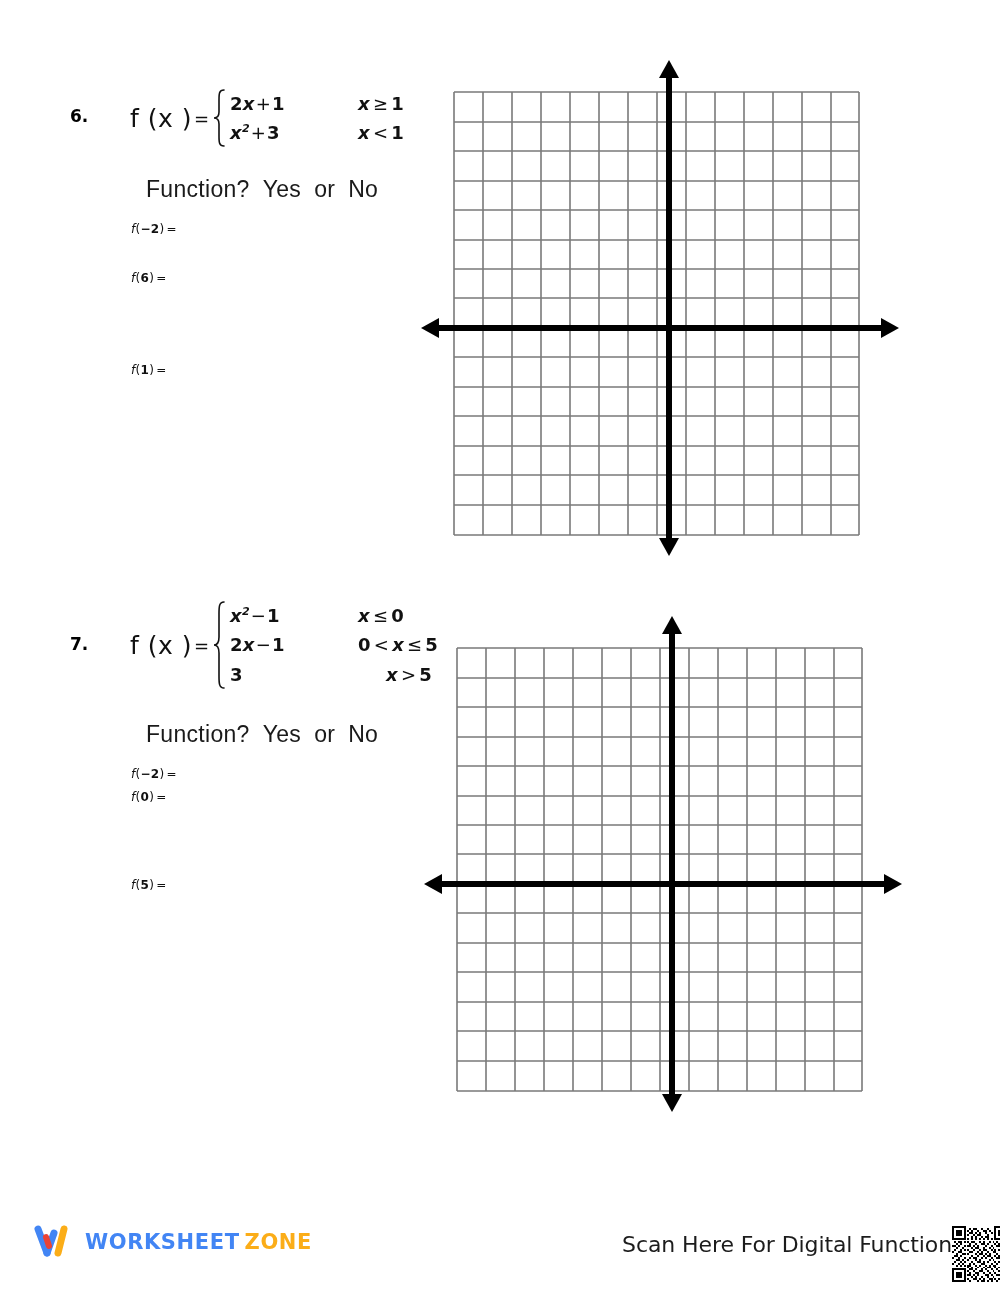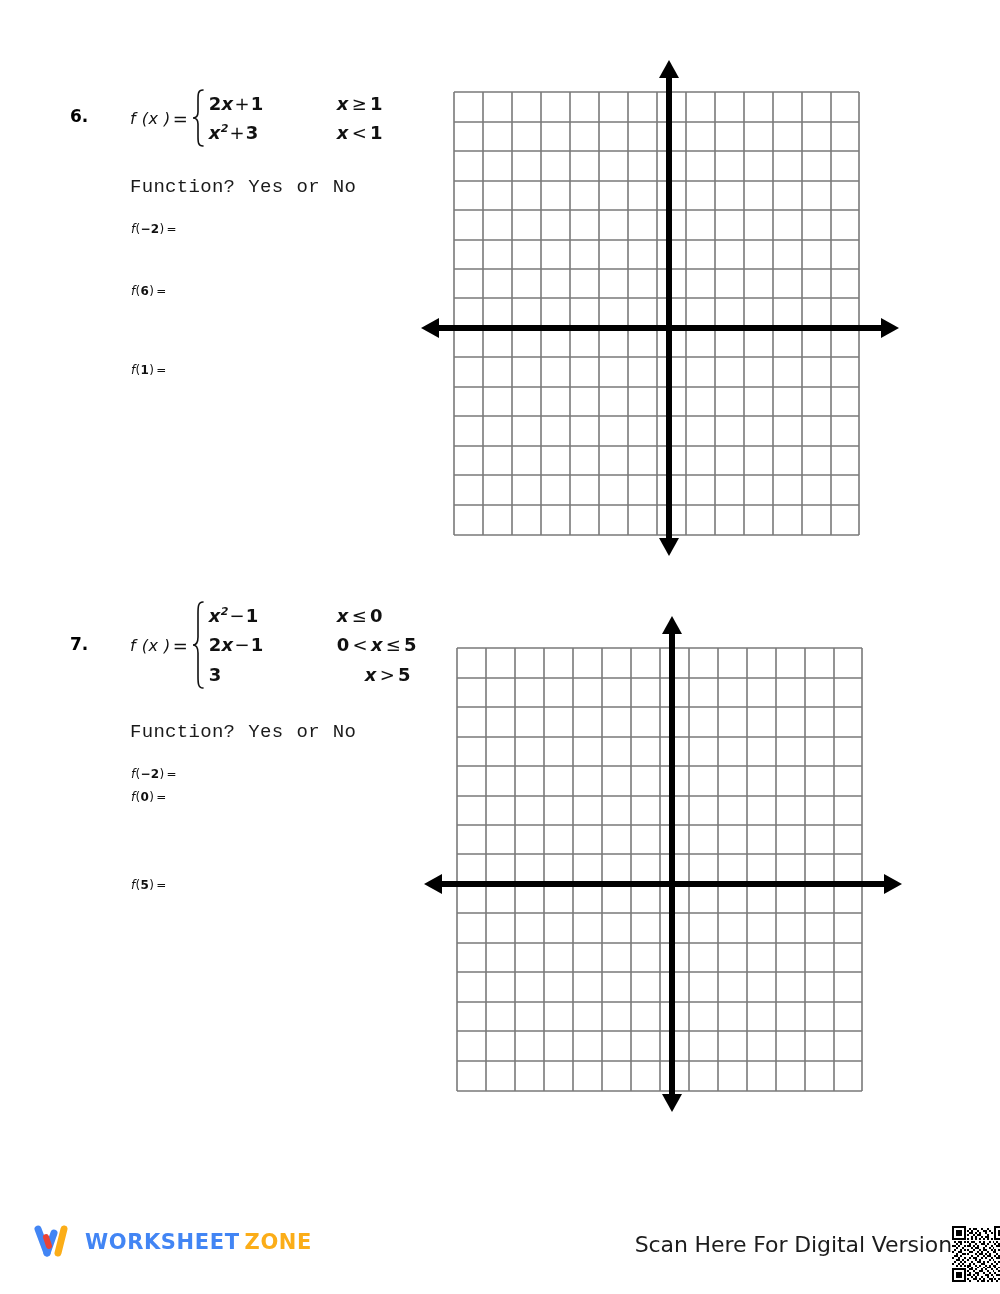--- a/index.html
+++ b/index.html
@@ -33,22 +33,21 @@
   }
   .fx-row {
     position: absolute;
     left: 130px;
     display: flex;
     align-items: center;
     font-family: "DejaVu Sans", sans-serif;
     white-space: nowrap;
   }
   .fx-label {
-    font-style: italic;
-    font-size: 16px;
+    font-size: 25px;
     font-weight: 500;
     letter-spacing: .5px;
   }
   .eq {
     font-size: 18px;
     margin: 0 3px 0 2px;
   }
 
   
   .brace {
@@ -82,23 +81,23 @@
     font-size: 11px;
     vertical-align: super;
     font-style: italic;
     font-weight: bold;
   }
   .op { font-weight: normal; margin: 0 1px; }
   .rel { font-weight: normal; margin: 0 3px; }
 
   .fn-question {
     position: absolute;
-    left: 130px;
-    font-family: Liberation Mono, monospace;
-    font-size: 19px;
+    left: 146px;
+    font-family: Liberation Sans, sans-serif;
+    font-size: 23px;
     color: #1a1a1a;
     letter-spacing: .3px;
   }
   .fn-question span { margin-right: 13px; }
   .fn-question span:last-child { margin-right: 0; }
 
   .eval {
     position: absolute;
     left: 131px;
     font-family: "DejaVu Sans", sans-serif;
@@ -183,21 +182,21 @@
     </div>
   </div>
 
   <div class="fn-question" style="top:176px">
     <span>Function?</span><span>Yes</span><span>or</span><span>No</span>
   </div>
 
   <div class="eval" style="top:222px">
     <span class="f">f</span><span class="paren">(</span><span class="arg">−2</span><span class="paren">)</span><span class="assign">=</span>
   </div>
-  <div class="eval" style="top:284px">
+  <div class="eval" style="top:271px">
     <span class="f">f</span><span class="paren">(</span><span class="arg">6</span><span class="paren">)</span><span class="assign">=</span>
   </div>
   <div class="eval" style="top:363px">
     <span class="f">f</span><span class="paren">(</span><span class="arg">1</span><span class="paren">)</span><span class="assign">=</span>
   </div>
 </div>
 
 <div class="graph" style="left:415px; top:52px;">
   <svg width="490" height="510" viewBox="0 0 490 510">
     <g stroke="#7a7a7a" stroke-width="1.6" fill="none">
@@ -292,21 +291,21 @@
       <path d="M4 4 L13 28" stroke="#4285f4" stroke-width="7" stroke-linecap="round" fill="none"></path>
       <path d="M13 28 L20 8" stroke="#4285f4" stroke-width="7" stroke-linecap="round" fill="none"></path>
       <path d="M12 12 L15 21" stroke="#ea4335" stroke-width="6" stroke-linecap="round" fill="none"></path>
       <path d="M30 4 L24 28" stroke="#fbad18" stroke-width="7" stroke-linecap="round" fill="none"></path>
     </svg>
     <div class="logo-text">
       <span class="logo-worksheet">WORKSHEET</span><span class="logo-zone">ZONE</span>
     </div>
   </div>
 
-  <div class="scan-text">Scan Here For Digital Version</div>
+  <div class="scan-text">Scan Here For Digital Function</div>
 
   <div class="qr">
     <svg width="56" height="56" viewBox="0 0 29 29" shape-rendering="crispEdges">
       <rect width="29" height="29" fill="#ffffff"></rect>
       <g fill="#000000">
 
         <rect x="0" y="0" width="7" height="1"></rect>
           <rect x="0" y="6" width="7" height="1"></rect>
         <rect x="0" y="0" width="1" height="7"></rect>
           <rect x="6" y="0" width="1" height="7"></rect>

